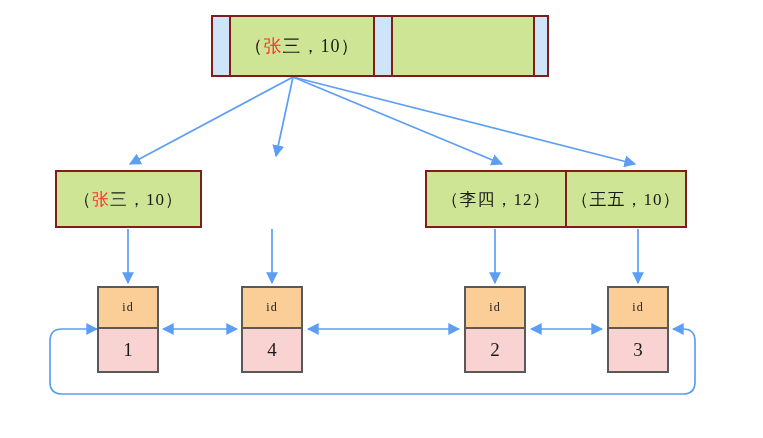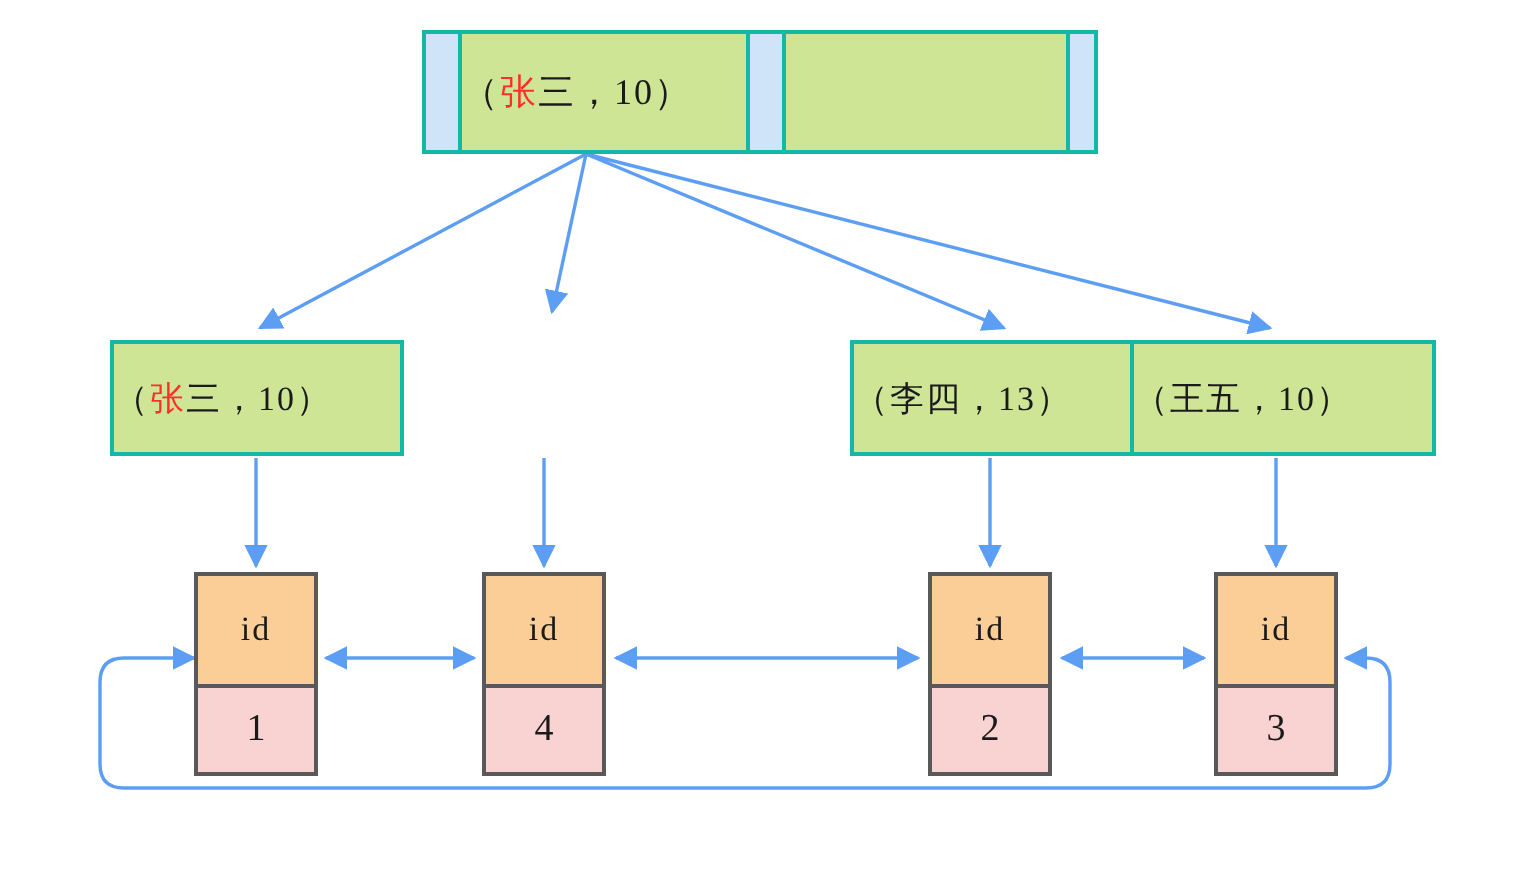--- a/index.html
+++ b/index.html
@@ -4,45 +4,45 @@
 <style>
   html,body{margin:0;padding:0;background:#fff;}
   .canvas{
     position:relative;width:763px;height:438px;background:#ffffff;overflow:hidden;
     font-family:"Liberation Serif","DejaVu Serif",serif;color:#1a1a1a;
   }
   .arrow-layer{position:absolute;left:0;top:0;width:763px;height:438px;}
   .arrow-layer path{stroke:#5d9ef5;stroke-width:1.7;fill:none;}
   .node{position:absolute;display:flex;}
   .cell{
-    box-sizing:border-box;border:2px solid #14b8a6;height:100%;
-    display:flex;align-items:center;white-space:nowrap;
+    box-sizing:border-box;border:2px solid #7f1d1d;height:100%;
+    display:flex;align-items:center;justify-content:center;white-space:nowrap;
   }
   .cell + .cell{margin-left:-2px;}
   .key{background:#cde595;font-size:18px;letter-spacing:1px;}
   .pointer{background:#cfe4f9;}
   .leaf .key{font-size:17px;}
   .red{color:#ff2d2d;}
   .record{position:absolute;width:62px;}
   .rec-header{
-    box-sizing:border-box;border:2px solid #595959;background:#fbce97;height:58px;
-    display:flex;align-items:center;justify-content:center;font-size:17px;letter-spacing:1px;
+    box-sizing:border-box;border:2px solid #595959;background:#fbce97;height:43px;
+    display:flex;align-items:center;justify-content:center;font-size:12px;letter-spacing:1px;
   }
   .rec-value{
     box-sizing:border-box;border:2px solid #595959;background:#f9d3d2;height:46px;margin-top:-2px;
     display:flex;align-items:center;justify-content:center;font-size:19px;
   }
   
   .root{left:211px;top:15px;width:338px;height:62px;}
   .root .p1{width:20px;} .root .k1{width:146px;} .root .p2{width:20px;}
   .root .k2{width:144px;} .root .p3{width:16px;}
   .leaf-left{left:55px;top:170px;height:58px;}
   .leaf-left .k1,.leaf-left .k2{width:147px;}
   .leaf-right{left:425px;top:170px;height:58px;}
-  .leaf-right .k1{width:142px;} .leaf-right .k2{width:153px;}
+  .leaf-right .k1{width:142px;} .leaf-right .k2{width:122px;}
   .rec-1{left:97px;top:286px;}
   .rec-2{left:241px;top:286px;}
   .rec-3{left:464px;top:286px;}
   .rec-4{left:607px;top:286px;}
 </style>
 </head>
 <body>
 
 <div class="canvas">
 
@@ -79,21 +79,21 @@
   </div>
 
   <div class="node leaf leaf-left">
     <div class="cell key k1">
         <span><span>（</span><span class="red">张</span><span>三，10）</span></span>
       </div>
   </div>
 
   <div class="node leaf leaf-right">
     <div class="cell key k1">
-        <span><span>（</span><span class="red"></span><span>李四，13）</span></span>
+        <span><span>（</span><span class="red"></span><span>李四，12）</span></span>
       </div>
     <div class="cell key k2">
         <span><span>（</span><span class="red"></span><span>王五，10）</span></span>
       </div>
   </div>
 
   <div class="record rec-1">
     <div class="rec-header">id</div>
     <div class="rec-value">1</div>
   </div>

